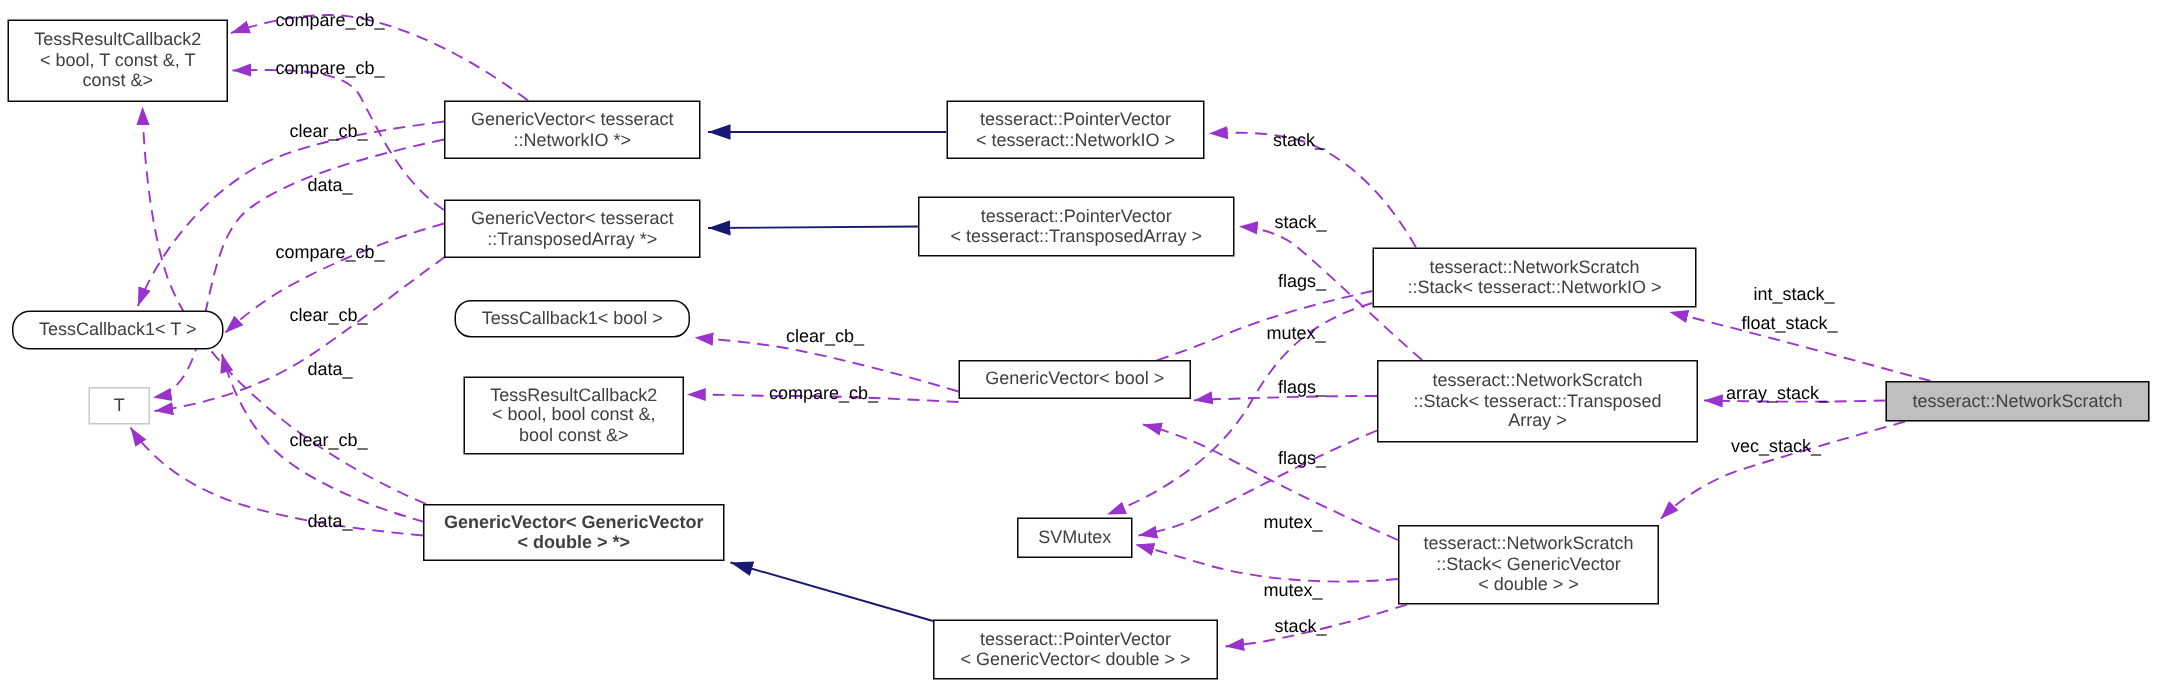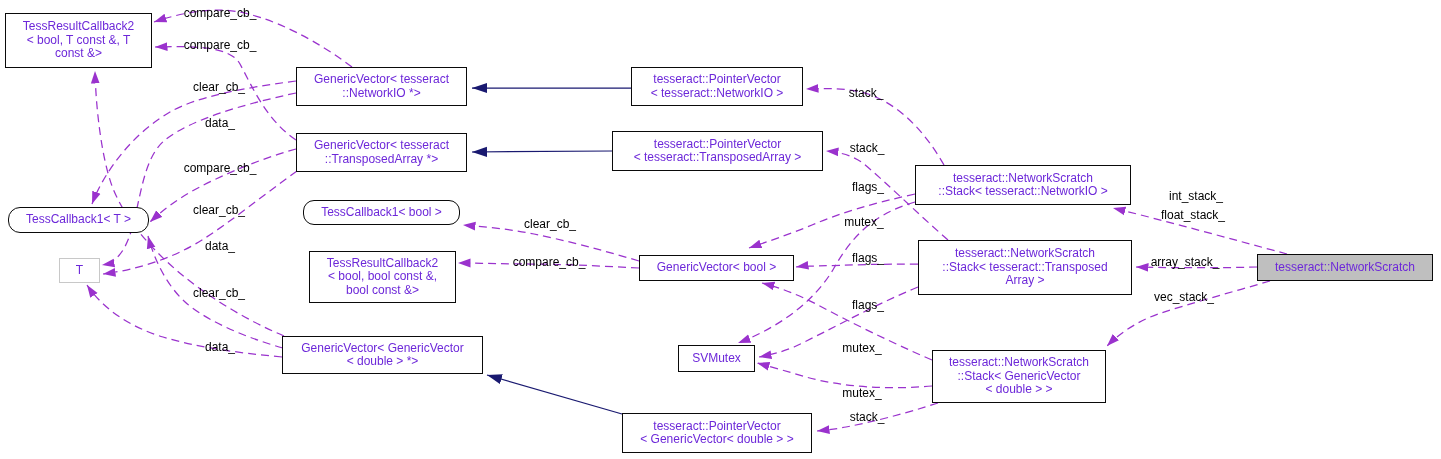--- a/index.html
+++ b/index.html
@@ -5,21 +5,21 @@
   html,body { margin:0; padding:0; background:#fff; }
   .diagram {
     position:relative; width:1441px; height:459px; background:#fff;
     font-family:"Liberation Sans", sans-serif; overflow:hidden;
   }
   svg.edge-layer { position:absolute; left:0; top:0; width:1441px; height:459px; }
   .node {
     position:absolute; box-sizing:border-box; background:#fff;
     border:1.4px solid #0a0a0a; display:flex; flex-direction:column;
     align-items:center; justify-content:center; text-align:center;
-    font-size:12px; line-height:13.5px; color:#6d28d9; white-space:nowrap;
+    font-size:12px; line-height:13.5px; color:#404040; white-space:nowrap;
     cursor:pointer;
   }
   .node.param { border:1px solid #c8c8c8; cursor:default; }
   .node.current { background:#bfbfbf; border-width:1.7px; cursor:default; }
   .edge { fill:none; }
   .edge.usage { stroke:var(--usage,#9a32cd); stroke-width:1.25; stroke-dasharray:8 5; }
   .edge.inherit { stroke:var(--inherit,#191970); stroke-width:1.25; }
   .edge-label { font-size:12px; fill:#000; }
 </style>
 </head>
@@ -111,33 +111,33 @@
         <div>T</div>
       </div>
       <div class="node" style="left: 303px; top: 200px; width: 157px; height: 25px; border-radius: 11px;">
         <div>TessCallback1&lt; bool &gt;</div>
       </div>
       <div class="node" style="left: 309px; top: 251px; width: 147px; height: 52px;">
         <div>TessResultCallback2</div>
         <div>&lt; bool, bool const &amp;,</div>
         <div>bool const &amp;&gt;</div>
       </div>
-      <div class="node" style="left: 282px; top: 336px; width: 201px; height: 38px;">
+      <div class="node" style="left: 282px; top: 336px; width: 201px; height: 38px; font-weight: bold;">
         <div>GenericVector&lt; GenericVector</div>
         <div>&lt; double &gt; *&gt;</div>
       </div>
       <div class="node" style="left: 631px; top: 67px; width: 172px; height: 39px;">
         <div>tesseract::PointerVector</div>
         <div>&lt; tesseract::NetworkIO &gt;</div>
       </div>
       <div class="node" style="left: 612px; top: 131px; width: 211px; height: 40px;">
         <div>tesseract::PointerVector</div>
         <div>&lt; tesseract::TransposedArray &gt;</div>
       </div>
-      <div class="node" style="left: 639px; top: 255px; width: 155px; height: 26px;">
+      <div class="node" style="left: 639px; top: 240px; width: 155px; height: 26px;">
         <div>GenericVector&lt; bool &gt;</div>
       </div>
       <div class="node" style="left: 678px; top: 345px; width: 77px; height: 27px;">
         <div>SVMutex</div>
       </div>
       <div class="node" style="left: 622px; top: 413px; width: 190px; height: 40px;">
         <div>tesseract::PointerVector</div>
         <div>&lt; GenericVector&lt; double &gt; &gt;</div>
       </div>
       <div class="node" style="left: 915px; top: 165px; width: 216px; height: 40px;">

